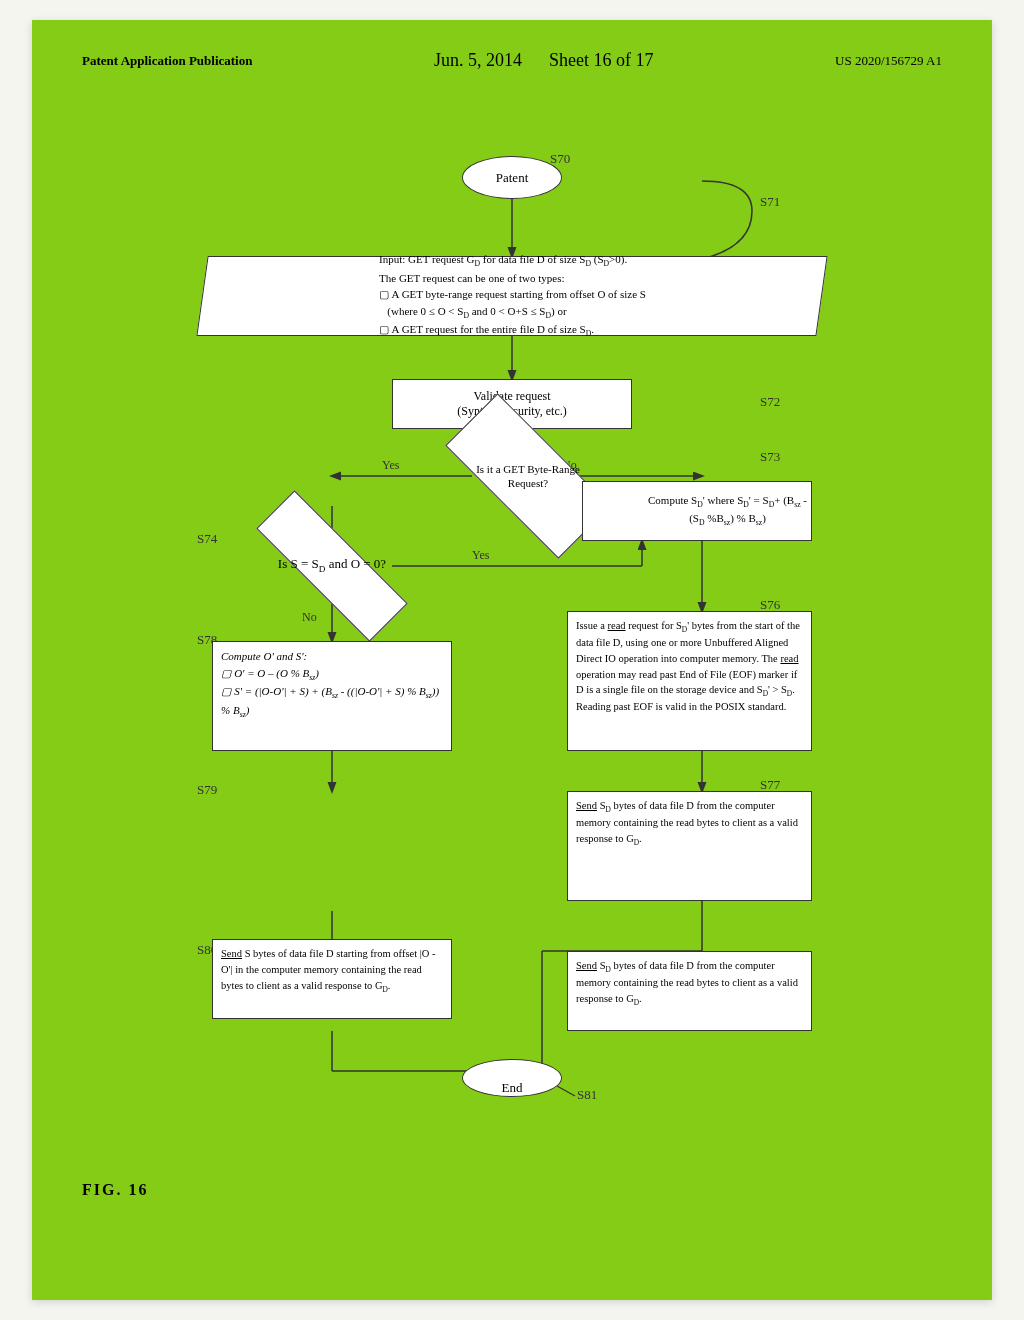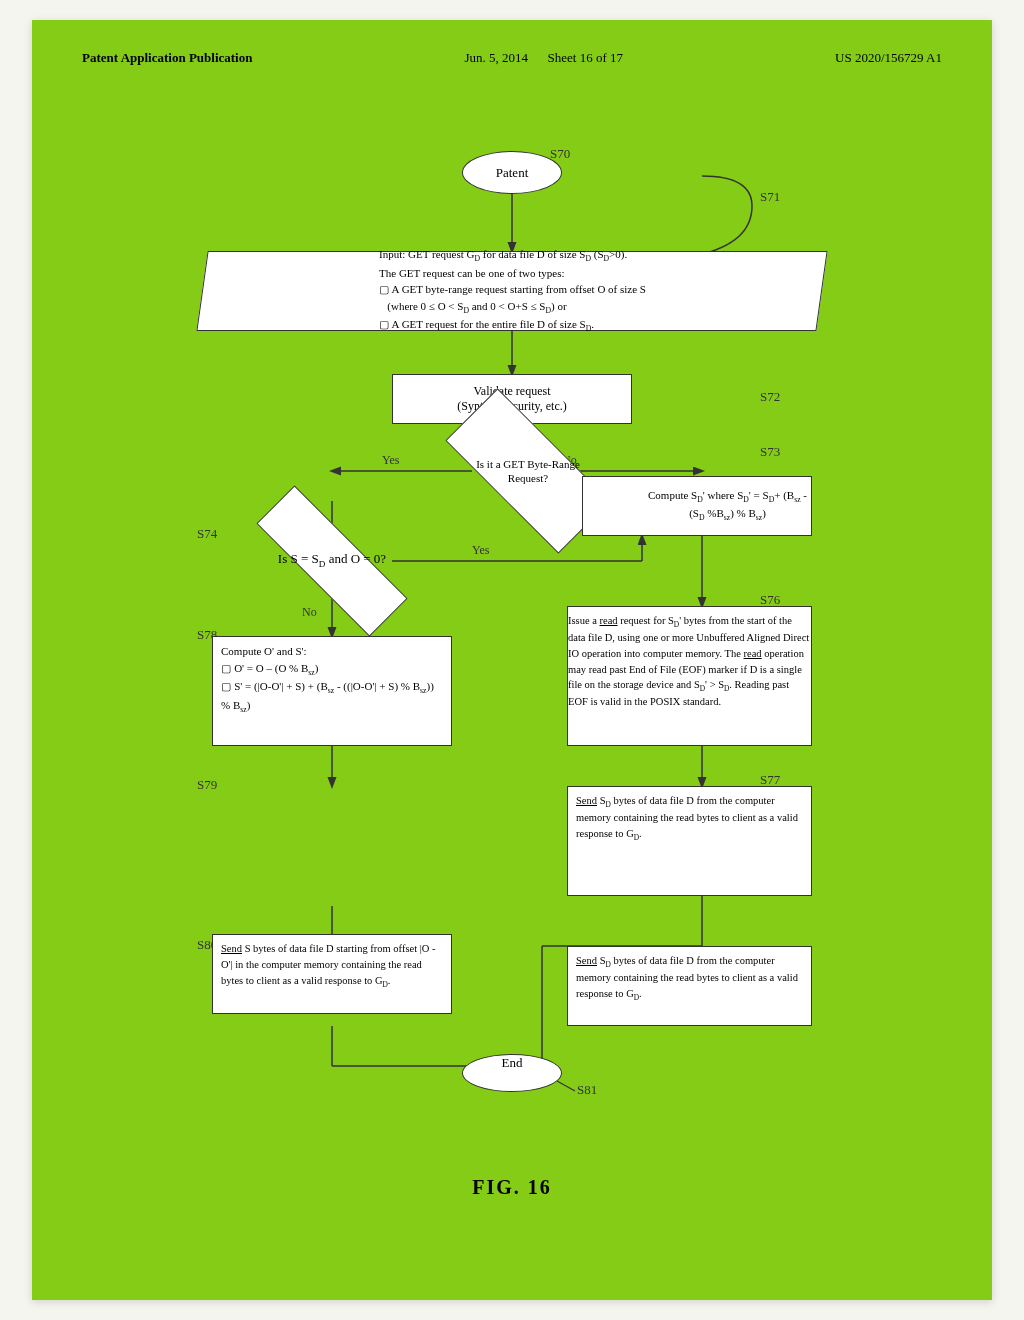--- a/index.html
+++ b/index.html
@@ -26,21 +26,21 @@
       align-items: center;
       margin-bottom: 40px;
       font-size: 13px;
       border-bottom: none;
     }
     .header-left {
       font-weight: bold;
       font-size: 13px;
     }
     .header-center {
-      font-size: 13px;
+      font-size: 18px;
     }
     .header-right {
       font-size: 13px;
     }
     .diagram-area {
       position: relative;
       width: 100%;
       min-height: 1050px;
     }
     .diagram-container {
@@ -54,22 +54,21 @@
     .diagram-svg {
       position: absolute;
       top: 0;
       left: 0;
       width: 100%;
       height: 100%;
       pointer-events: none;
     }
 
     .fig-caption {
-      text-align: center;
-      font-size: 20px;
+      font-size: 16px;
       font-weight: bold;
       margin-top: 20px;
       letter-spacing: 2px;
     }
 
     sub {
       font-size: 0.7em;
     }
   </style>
 </head>
@@ -202,44 +201,44 @@
         <div style="position:absolute; top:0; left:0; width:160px; height:54px; border:1.5px solid #333; background:#fff; transform:rotate(45deg); transform-origin:center center;"></div>
         <div style="position:absolute; top:0; left:0; width:160px; height:54px; display:flex; align-items:center; justify-content:center; font-size:13px; text-align:center; line-height:1.3; z-index:2;">
           <span>Is S = S<sub>D</sub> and O = 0?</span>
         </div>
       </div>
 
       <div style="position:absolute; left:480px; top:370px; width:230px; height:60px; border:1.5px solid #333; background:#fff; display:flex; align-items:center; justify-content:flex-end; font-size:11px; text-align:center; line-height:1.4; padding:4px;">
         <span>Compute S<sub>D</sub>' where S<sub>D</sub>' = S<sub>D</sub>+ (B<sub>sz</sub> -<br>(S<sub>D</sub> %B<sub>sz</sub>) % B<sub>sz</sub>)</span>
       </div>
 
-      <div style="position:absolute; left:110px; top:530px; width:240px; height:110px; border:1.5px solid #333; background:#fff; font-size:11px; text-align:left; line-height:1.5; padding:6px 8px;">
+      <div style="position:absolute; left:110px; top:530px; width:240px; height:110px; border:1.5px solid #333; background:#fff; font-size:11px; text-align:left; line-height:1.5; padding:6px 8px;font-style:italic;">
         <span>Compute O' and S':<br>
         ▢ O' = O – (O % B<sub>sz</sub>)<br>
         ▢ S' = (|O-O'| + S) + (B<sub>sz</sub> - ((|O-O'| + S) % B<sub>sz</sub>)) % B<sub>sz</sub>)</span>
       </div>
 
-      <div style="position:absolute; left:465px; top:500px; width:245px; height:140px; border:1.5px solid #333; background:#fff; font-size:10.5px; text-align:left; line-height:1.5; padding:6px 0;">
+      <div style="position:absolute; left:465px; top:500px; width:245px; height:140px; border:1.5px solid #333; background:#fff; font-size:10.5px; text-align:left; line-height:1.5; padding:6px 8px;">
         <span>Issue a <span style="text-decoration:underline;">read</span> request for S<sub>D</sub>' bytes from the start of the data file D, using one or more Unbuffered Aligned Direct IO operation into computer memory. The <span style="text-decoration:underline;">read</span> operation may read past End of File (EOF) marker if D is a single file on the storage device and S<sub>D</sub>' &gt; S<sub>D</sub>. Reading past EOF is valid in the POSIX standard.</span>
       </div>
 
 
       <div style="position:absolute; left:465px; top:680px; width:245px; height:110px; border:1.5px solid #333; background:#fff; font-size:10.5px; text-align:left; line-height:1.5; padding:6px 8px;">
         <span><span style="text-decoration:underline;">Send</span> S<sub>D</sub> bytes of data file D from the computer memory containing the read bytes to client as a valid response to G<sub>D</sub>.</span>
       </div>
 
       <div style="position:absolute; left:110px; top:828px; width:240px; height:80px; border:1.5px solid #333; background:#fff; font-size:10.5px; text-align:left; line-height:1.5; padding:6px 8px;">
         <span><span style="text-decoration:underline;">Send</span> S bytes of data file D starting from offset |O - O'| in the computer memory containing the read bytes to client as a valid response to G<sub>D</sub>.</span>
       </div>
 
       <div style="position:absolute; left:465px; top:840px; width:245px; height:80px; border:1.5px solid #333; background:#fff; font-size:10.5px; text-align:left; line-height:1.5; padding:6px 8px;">
         <span><span style="text-decoration:underline;">Send</span> S<sub>D</sub> bytes of data file D from the computer memory containing the read bytes to client as a valid response to G<sub>D</sub>.</span>
       </div>
 
-      <div style="position:absolute; left:360px; top:948px; width:100px; height:38px; border-radius:50%; border:1.5px solid #333; background:#fff; display:flex; align-items:flex-start; justify-content:center; font-size:13px;">
+      <div style="position:absolute; left:360px; top:948px; width:100px; height:38px; border-radius:50%; border:1.5px solid #333; background:#fff; display:flex; align-items:flex-end; justify-content:center; font-size:13px;">
         <span>End</span>
       </div>
 
     </div>
   </div>
 
   <div class="fig-caption">
     <span>FIG.  16</span>
   </div>
 </div>

